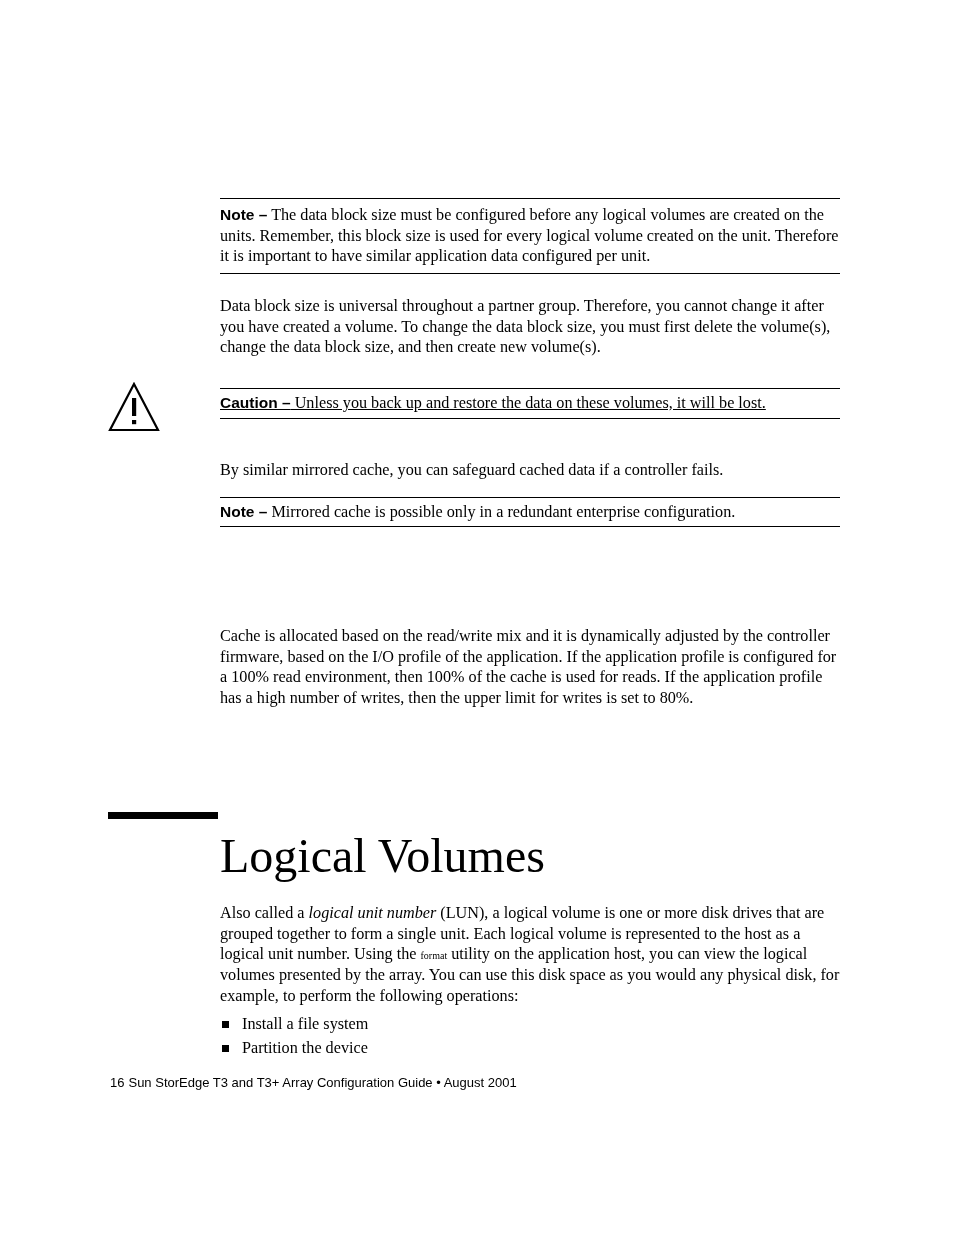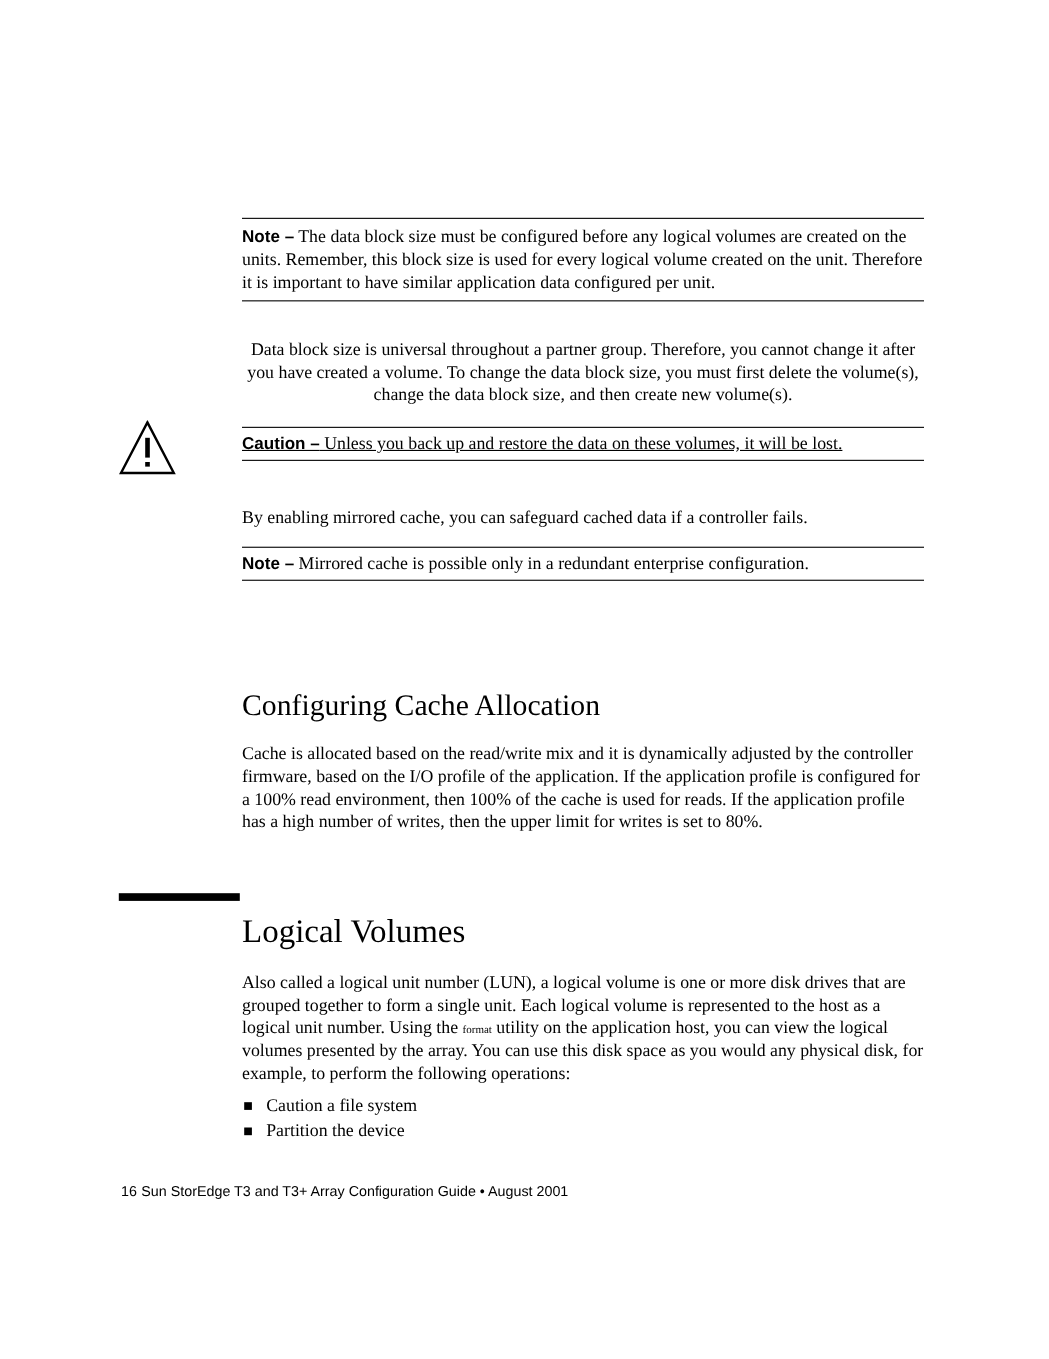--- a/index.html
+++ b/index.html
@@ -65,25 +65,25 @@
   }
   .h1-rule {
     position: absolute;
     left: 108px;
     width: 110px;
     border-top: 7px solid #000;
   }
   .h1 {
     font-family: "Palatino Linotype", Palatino, "Book Antiqua", Georgia, serif;
     font-weight: normal;
-    font-size: 30px;
+    font-size: 48px;
     margin: 0 0 20px 0;
     line-height: 1.1;
   }
-  .italic { }
+  .italic { font-style: italic; }
   .mono { font-family: Liberation Serif, serif; font-size: 10px; }
   ul.square {
     list-style: none;
     padding: 0;
     margin: 8px 0 0 0;
   }
   ul.square li {
     position: relative;
     padding-left: 22px;
     font-size: 16.2px;
@@ -115,58 +115,57 @@
 <body>
 
 <div class="page">
 
   <div class="content" style="top:198px;">
     <div class="note-box">
       <span class="note-label">Note –</span><span> The data block size must be configured before any logical volumes are created on the units. Remember, this block size is used for every logical volume created on the unit. Therefore it is important to have similar application data configured per unit.</span>
     </div>
   </div>
 
-  <div class="content" style="top:308px;text-align:center;">
+  <div class="content" style="top:296px;">
     <div class="body-para">Data block size is universal throughout a partner group. Therefore, you cannot change it after you have created a volume. To change the data block size, you must first delete the volume(s), change the data block size, and then create new volume(s).</div>
   </div>
 
   <div class="content caution-row" style="top:388px;">
     <div class="caution-icon">
       <svg viewBox="0 0 52 52" width="52" height="52">
         <polygon points="26,2 50,48 2,48" fill="none" stroke="#000" stroke-width="2.2"></polygon>
         <rect x="24" y="16" width="4.2" height="18" fill="#000"></rect>
         <rect x="24" y="38" width="4.2" height="4.2" fill="#000"></rect>
       </svg>
     </div>
     <div class="note-box" style="padding:4px 0;text-decoration:underline;">
       <span class="caution-label">Caution –</span><span> Unless you back up and restore the data on these volumes, it will be lost.</span>
     </div>
   </div>
 
   <div class="content" style="top:460px;">
-    <div class="body-para" style="margin-bottom:16px;">By enabling mirrored cache, you can safeguard cached data if a controller fails.</div>
+    <div class="body-para" style="margin-bottom:16px;">By similar mirrored cache, you can safeguard cached data if a controller fails.</div>
     <div class="note-box" style="padding:4px 0;">
       <span class="note-label">Note –</span><span> Mirrored cache is possible only in a redundant enterprise configuration.</span>
     </div>
   </div>
 
   <div class="content" style="top:626px;">
-    <div class="h2">Configuring Cache Allocation</div>
     <div class="body-para">Cache is allocated based on the read/write mix and it is dynamically adjusted by the controller firmware, based on the I/O profile of the application. If the application profile is configured for a 100% read environment, then 100% of the cache is used for reads. If the application profile has a high number of writes, then the upper limit for writes is set to 80%.</div>
   </div>
 
   <div class="h1-rule" style="top:812px;"></div>
 
   <div class="content" style="top:830px;">
     <div class="h1">Logical Volumes</div>
     <div class="body-para" style="margin-bottom:8px;">
       <span>Also called a </span><span class="italic">logical unit number</span><span> (LUN), a logical volume is one or more disk drives that are grouped together to form a single unit. Each logical volume is represented to the host as a logical unit number. Using the </span><span class="mono">format</span><span> utility on the application host, you can view the logical volumes presented by the array. You can use this disk space as you would any physical disk, for example, to perform the following operations:</span>
     </div>
     <ul class="square">
-      <li>Caution a file system</li>
+      <li>Install a file system</li>
       <li>Partition the device</li>
     </ul>
   </div>
 
   <div class="footer">
     <span class="pageno">16</span><span>Sun StorEdge T3 and T3+ Array Configuration Guide • August 2001</span>
   </div>
 
 </div>
 

